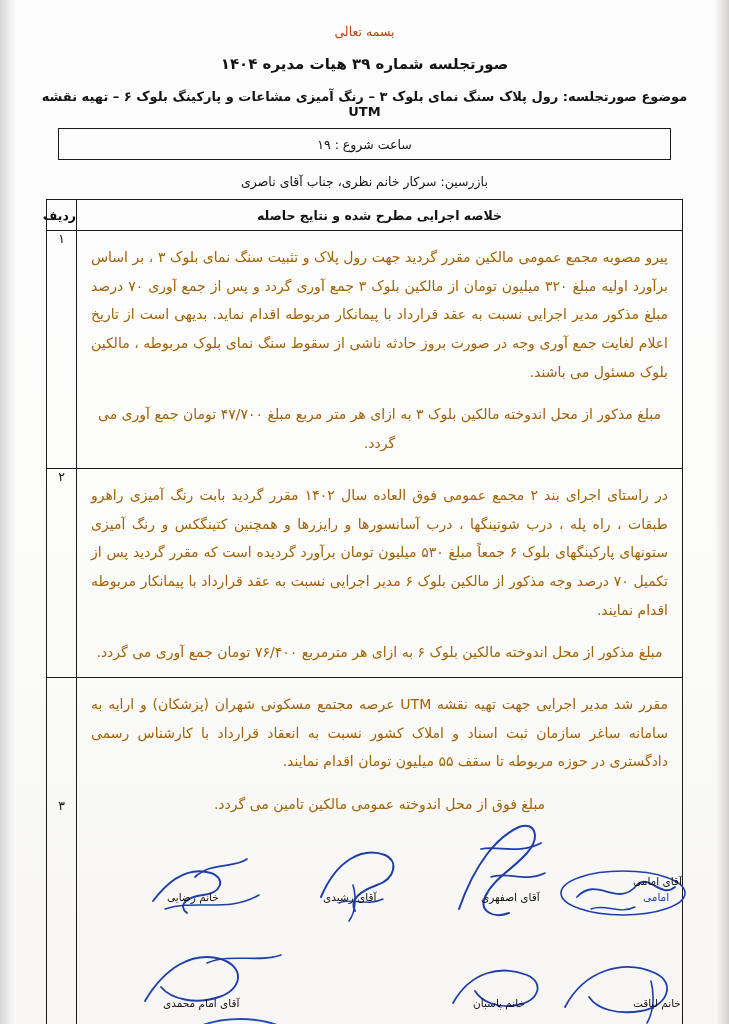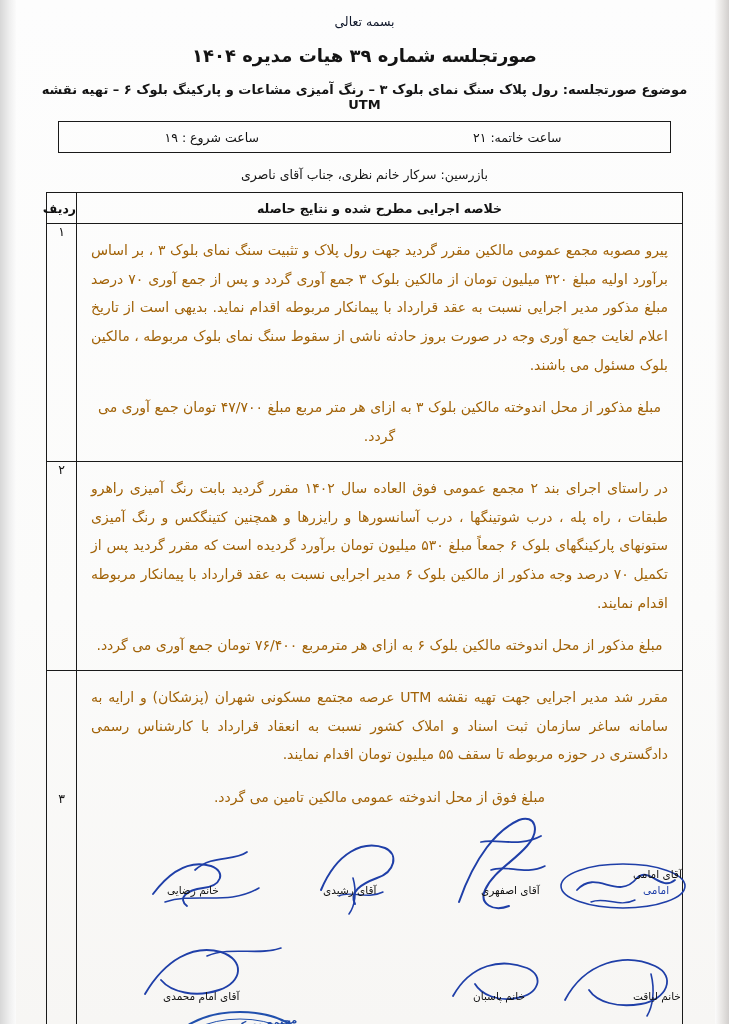--- a/index.html
+++ b/index.html
@@ -40,27 +40,27 @@
   .content {
     position: absolute;
     inset: 0;
     padding: 0 26px;
     box-sizing: border-box;
   }
 
   .bismillah {
     text-align: center;
     font-size: 12.5px;
-    color: #0f172a;
-    padding-top: 14px;
+    color: #c2410c;
+    padding-top: 24px;
     letter-spacing: 0.2px;
   }
   .title-line {
     text-align: center;
-    font-size: 18px;
+    font-size: 15px;
     font-weight: bold;
     color: #141414;
     margin-top: 16px;
   }
   .subject-line {
     text-align: center;
     font-size: 13px;
     font-weight: bold;
     color: #141414;
     margin-top: 16px;
@@ -178,21 +178,20 @@
 
   <div class="content">
 
     <div class="bismillah">بسمه تعالی</div>
 
     <div class="title-line">صورتجلسه شماره ۳۹ هیات مدیره ۱۴۰۴</div>
 
     <div class="subject-line">موضوع صورتجلسه: رول پلاک سنگ نمای بلوک ۳ – رنگ آمیزی مشاعات و پارکینگ بلوک ۶ – تهیه نقشه UTM</div>
 
     <div class="meta-box">
-      <div class="cell">ساعت خاتمه: ۲۱</div>
       <div class="cell">ساعت شروع : ۱۹</div>
     </div>
 
     <div class="inspectors">بازرسین: سرکار خانم نظری، جناب آقای ناصری</div>
 
     <table class="tbl">
       <colgroup>
         <col>
         <col class="col-num">
       </colgroup>

